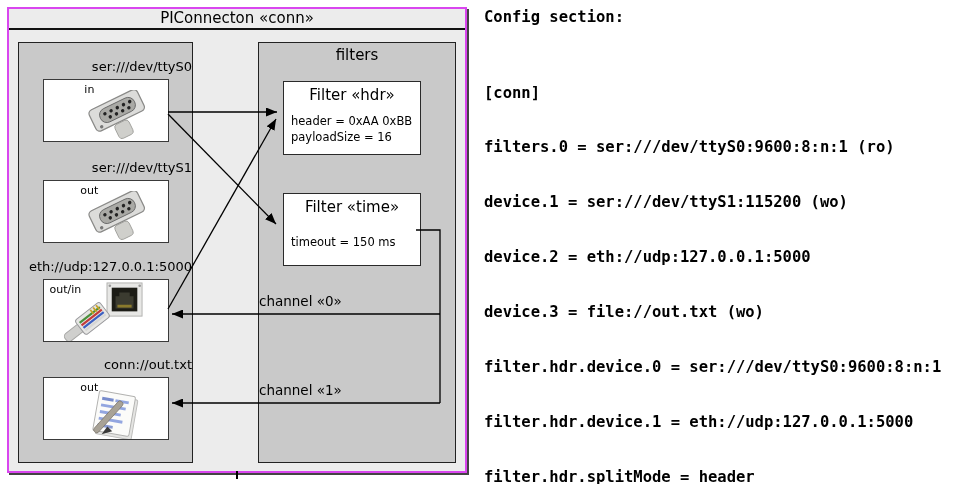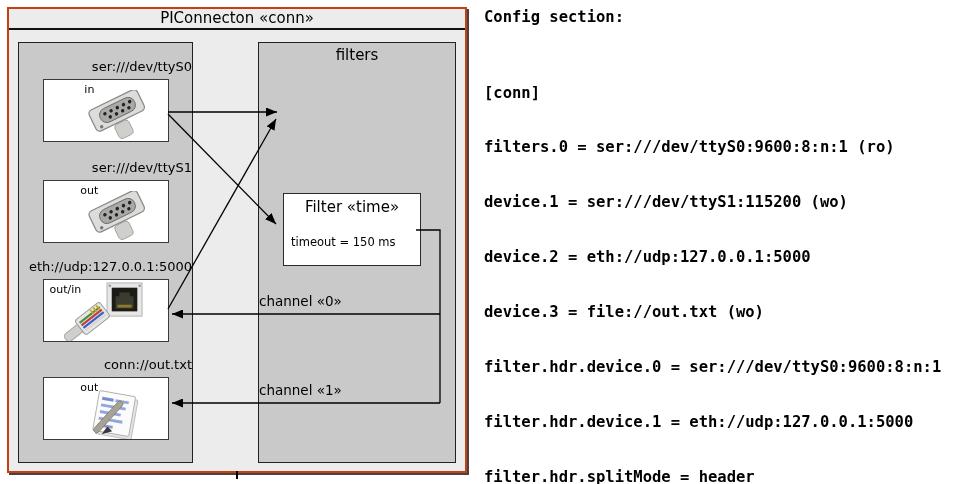--- a/index.html
+++ b/index.html
@@ -4,21 +4,21 @@
 <style>
   html,body{margin:0;padding:0;}
   body{
     width:964px;height:484px;background:#ffffff;overflow:hidden;position:relative;
     font-family:"DejaVu Sans", sans-serif;color:#000;
   }
   
   .diagram{position:absolute;left:0;top:0;width:470px;height:484px;}
   .outer-box{
     position:absolute;left:7px;top:7px;width:460px;height:466px;box-sizing:border-box;
-    background:#ececec;border:2px solid #c2410c;box-shadow:2px 2px 0 #444;
+    background:#ececec;border:2px solid #d946ef;box-shadow:2px 2px 0 #444;
   }
   .title-bar{
     position:absolute;left:0;top:0;right:0;height:19px;
     border-bottom:2px solid #111;text-align:center;
     font-size:15px;line-height:19px;
   }
   .group-box{
     position:absolute;box-sizing:border-box;top:33px;height:421px;
     background:#c9c9c9;border:1.5px solid #222;
   }
@@ -160,20 +160,27 @@
               <rect x="20" y="8" width="6" height="42" rx="2.5" fill="#a8a296" stroke="#7d776c" stroke-width="0.8" transform="rotate(42 23 29)"></rect>
             </g>
           </svg>
         </div>
       </div>
     </div>
 
     <div class="group-box filters-group">
       <div class="filters-title">filters</div>
 
+      <div class="filter-box" style="top:38px;height:74px">
+        <div class="filter-title">Filter «hdr»</div>
+        <div class="filter-props">
+          <div>header = 0xAA 0xBB</div>
+          <div>payloadSize = 16</div>
+        </div>
+      </div>
 
       <div class="filter-box" style="top:150px;height:73px">
         <div class="filter-title">Filter «time»</div>
         <div class="filter-props" style="margin-top:18px">
           <div>timeout = 150 ms</div>
         </div>
       </div>
 
       <div class="channel-label" style="top:250px">channel «0»</div>
       <div class="channel-label" style="top:339px">channel «1»</div>

